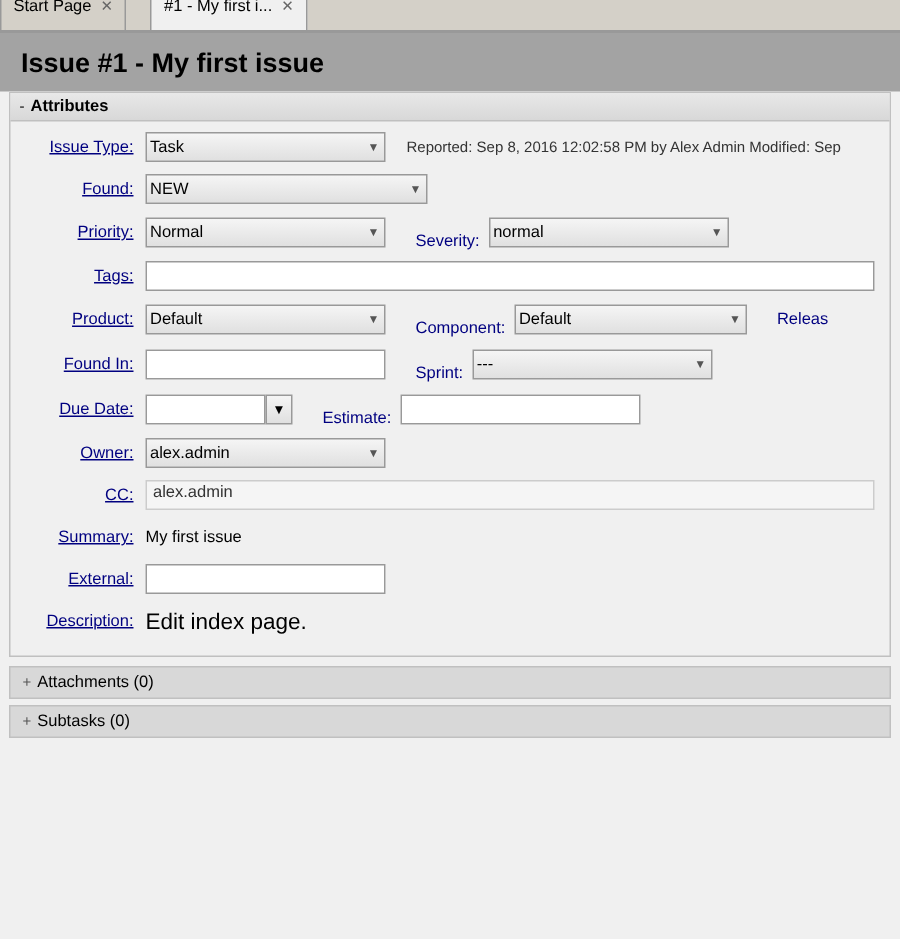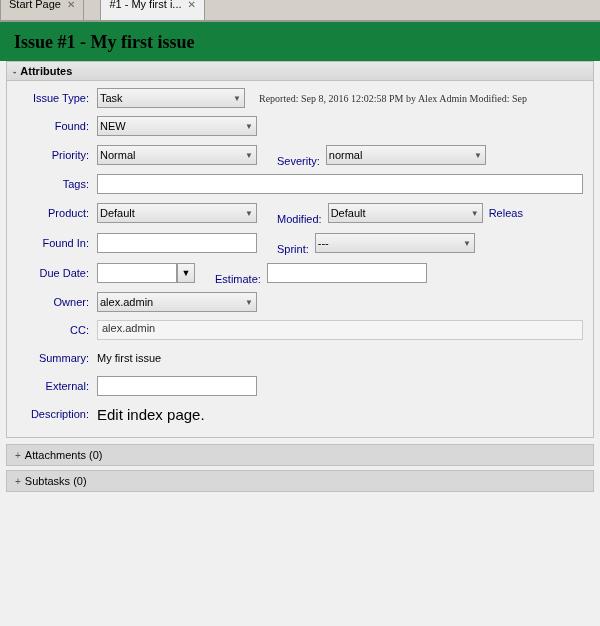--- a/index.html
+++ b/index.html
@@ -33,23 +33,22 @@
       margin-left: 6px;
       font-size: 10px;
       color: #666;
       cursor: pointer;
     }
 
     .page-title {
       font-size: 18px;
       font-weight: bold;
       padding: 10px 14px 8px 14px;
-      background: #15803d;
+      background: #a3a3a3;
       color: #000;
-      font-family: Liberation Serif, serif;
     }
 
     .section {
       background: #f0f0f0;
       border: 1px solid #c0c0c0;
       margin: 0 6px 6px 6px;
     }
     .section-header {
       background: linear-gradient(to bottom, #e8e8e8, #d8d8d8);
       padding: 3px 6px;
@@ -70,20 +69,21 @@
       margin-bottom: 6px;
       min-height: 22px;
     }
     .label {
       color: #000080;
       font-size: 11px;
       min-width: 80px;
       text-align: right;
       padding-right: 8px;
       flex-shrink: 0;
+      text-decoration: underline;
     }
     .field-group {
       display: flex;
       align-items: center;
       flex: 1;
     }
 
     select, input[type="text"] {
       font-size: 11px;
       border: 1px solid #999;
@@ -150,21 +150,20 @@
       color: #000;
       flex: 1;
     }
 
     .reported-text {
       font-size: 10px;
       color: #333;
       margin-left: 14px;
       white-space: nowrap;
       overflow: hidden;
-      font-family: Liberation Serif, serif;
     }
 
     .browse-btn {
       font-size: 11px;
       background: linear-gradient(to bottom, #f5f5f5, #e0e0e0);
       border: 1px solid #999;
       cursor: pointer;
       padding: 1px 5px;
       height: 20px;
       margin-left: 2px;
@@ -226,33 +225,33 @@
   <div class="section-header">
     <span class="expand-icon">-</span>
     <span>Attributes</span>
   </div>
   <div class="section-content">
 
     <div class="form-row">
       <span class="label">Issue Type:</span>
       <div class="field-group">
         <div class="select-wrapper">
-          <select style="width:148px;">
+          <select style="width:160px;">
             <option>Task</option>
           </select>
         </div>
         <span class="reported-text">Reported: Sep 8, 2016 12:02:58 PM by Alex Admin  Modified: Sep</span>
       </div>
     </div>
 
     <div class="form-row">
       <span class="label">Found:</span>
       <div class="field-group">
         <div class="select-wrapper">
-          <select style="width:160px;">
+          <select style="width:188px;">
             <option>NEW</option>
           </select>
         </div>
       </div>
     </div>
 
     <div class="form-row">
       <span class="label">Priority:</span>
       <div class="field-group">
         <div class="select-wrapper">
@@ -275,27 +274,27 @@
     </div>
 
     <div class="form-row">
       <span class="label">Product:</span>
       <div class="field-group">
         <div class="select-wrapper">
           <select style="width:160px;">
             <option>Default</option>
           </select>
         </div>
-        <span class="inline-label">Modified:</span>
+        <span class="inline-label">Component:</span>
         <div class="select-wrapper">
           <select style="width:155px;">
             <option>Default</option>
           </select>
         </div>
-        <span style="font-size:11px; color:#000080; margin-left:6px;">Releas</span>
+        <span style="font-size:11px; color:#000080; margin-left:20px;">Releas</span>
       </div>
     </div>
 
     <div class="form-row">
       <span class="label">Found In:</span>
       <div class="field-group">
         <input type="text" style="width: 160px;">
         <span class="inline-label">Sprint:</span>
         <div class="select-wrapper">
           <select style="width:160px;">

